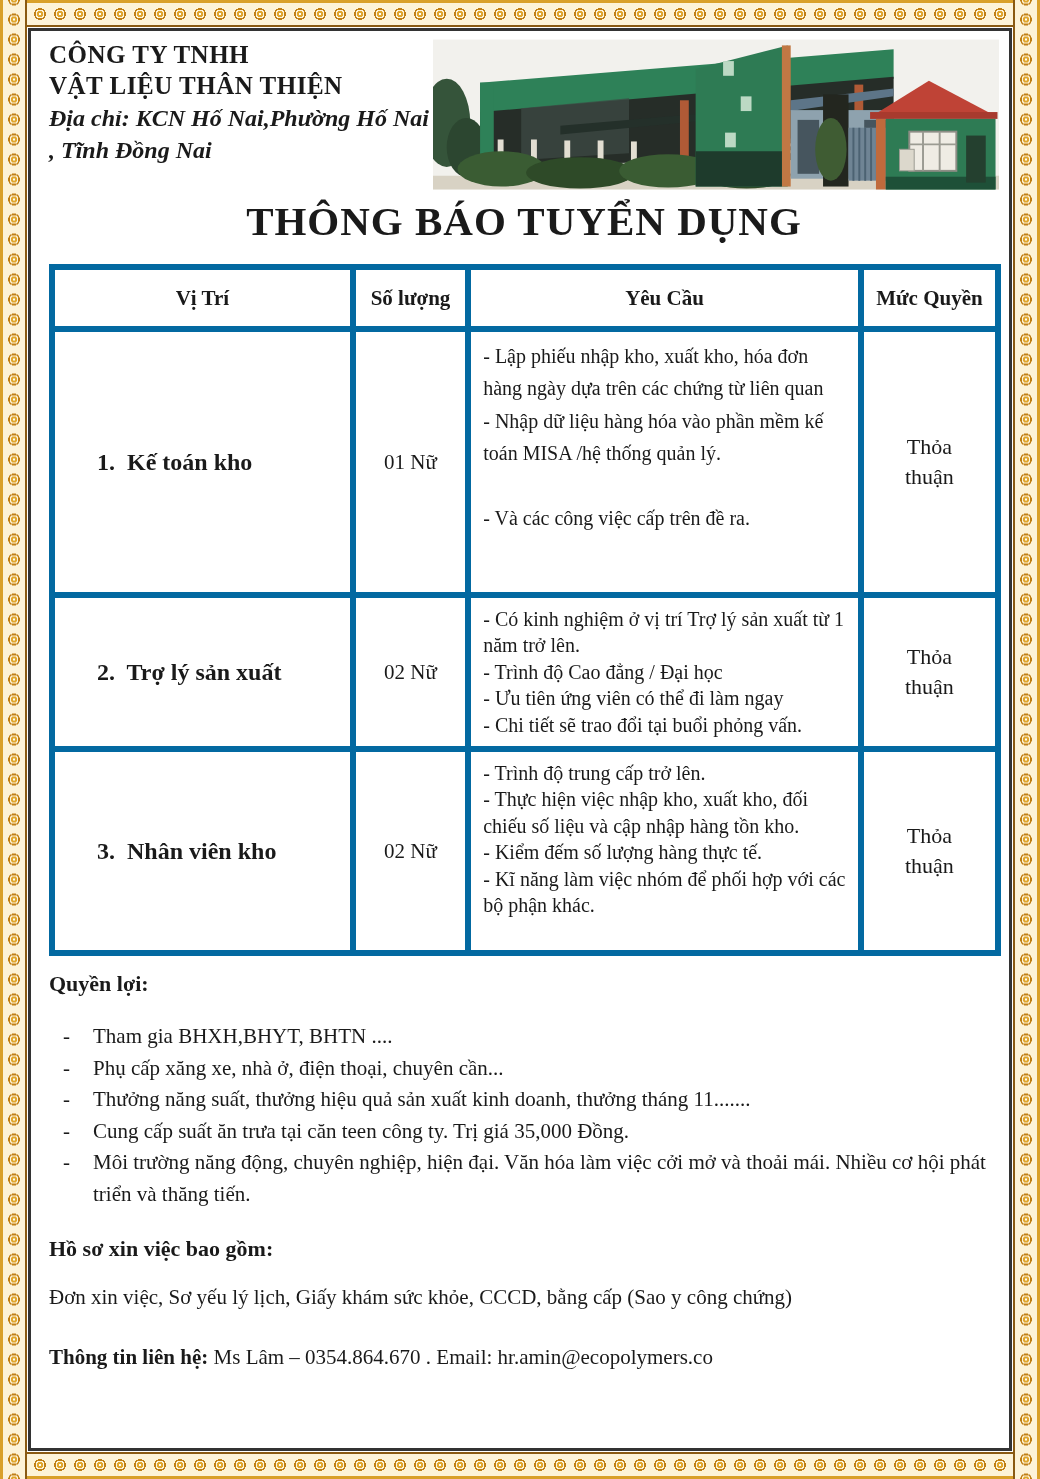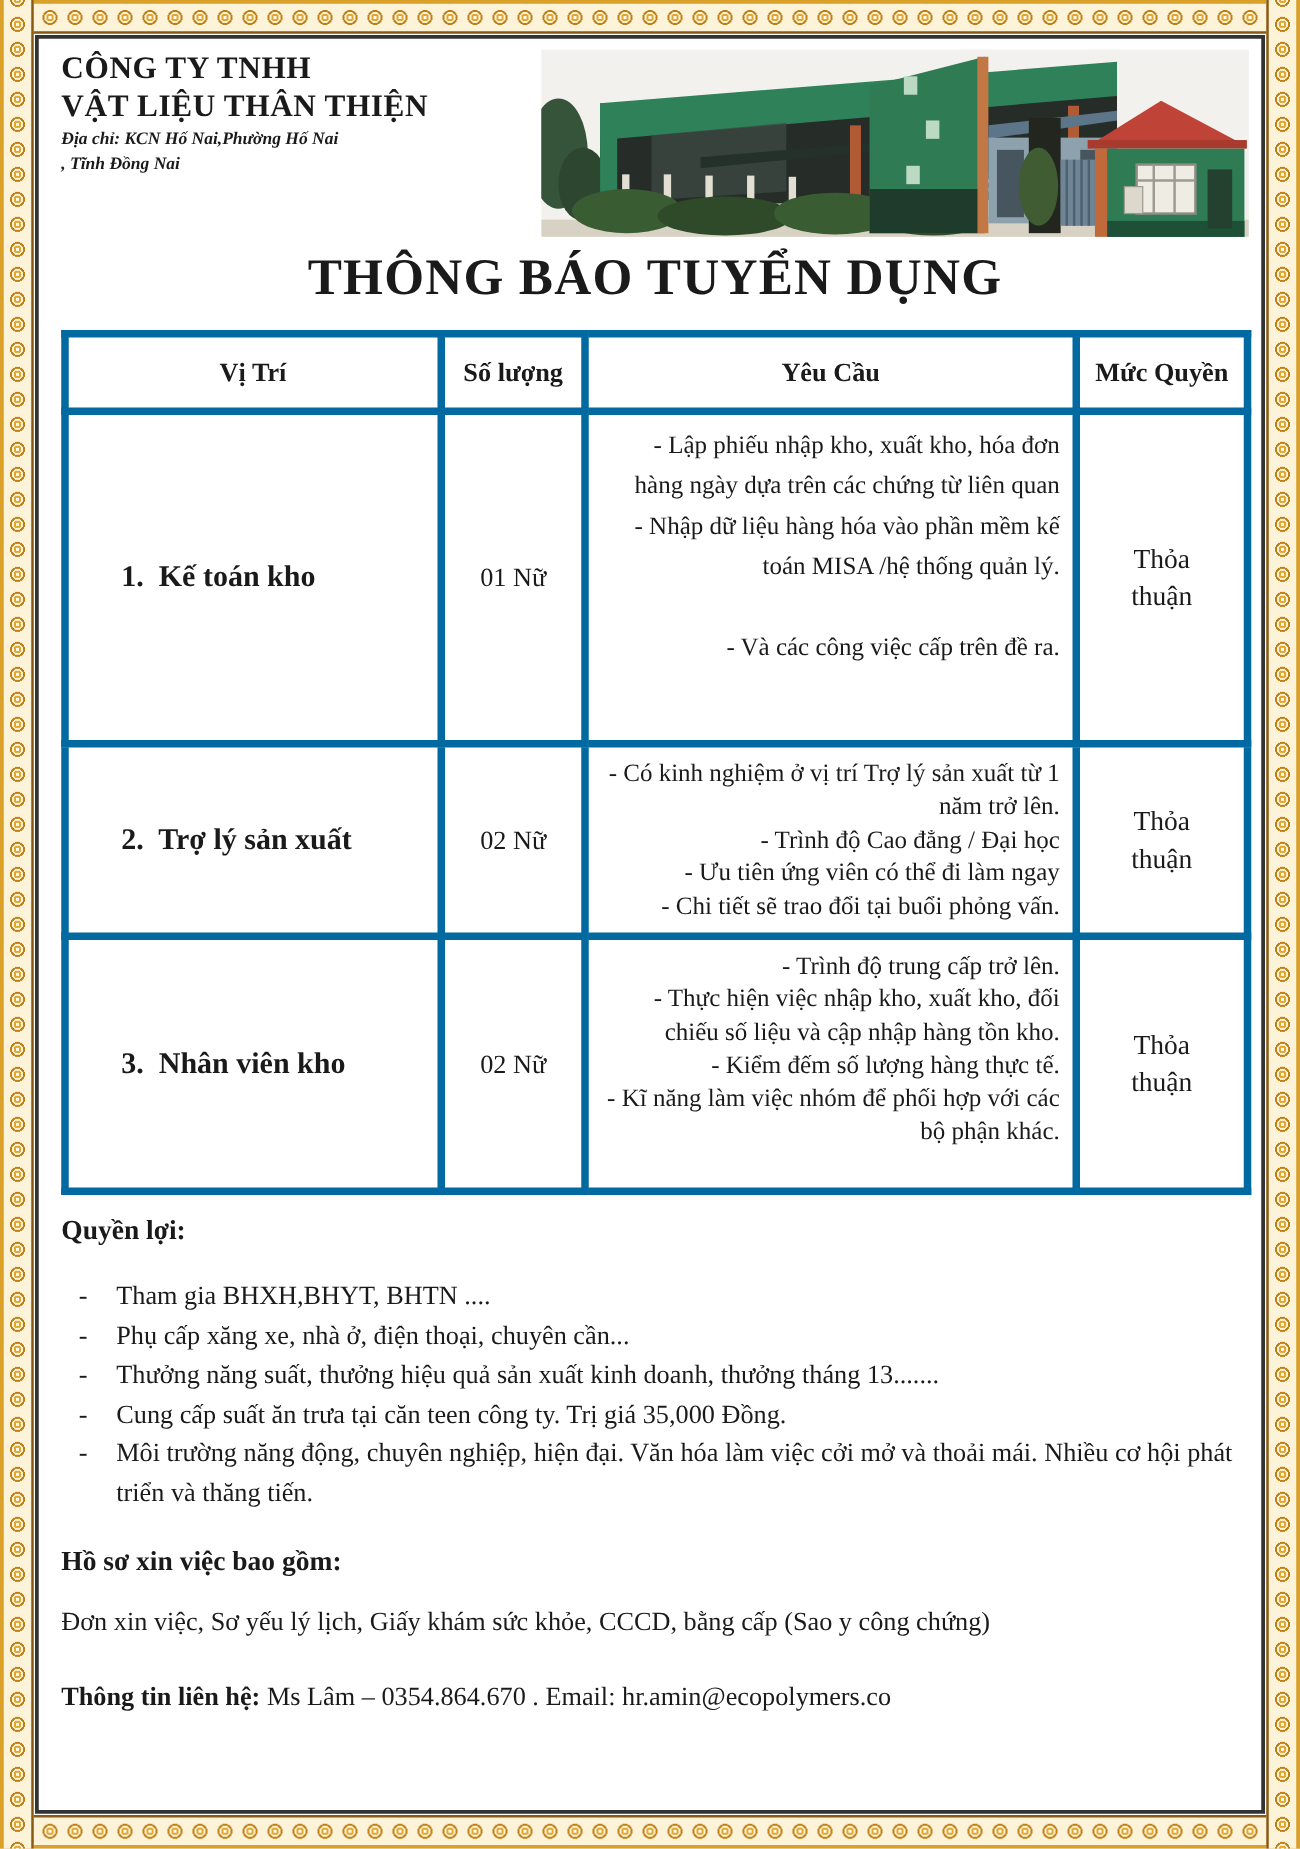--- a/index.html
+++ b/index.html
@@ -18,36 +18,36 @@
   .edge-bottom{bottom:0;border-bottom:3px solid #d9a02a;border-top:2px solid #8a5a12;}
   .edge-left,.edge-right{top:0;bottom:0;width:22px;}
   .edge-left{left:0;border-left:3px solid #d9a02a;border-right:2px solid #8a5a12;}
   .edge-right{right:0;border-right:3px solid #d9a02a;border-left:2px solid #8a5a12;}
   .inner-border{position:absolute;inset:28px;border:3px solid #333;z-index:1;}
   
   .content{position:absolute;inset:31px;padding:7px 10px 0 18px;z-index:2;font-family:Liberation Serif, serif;}
   .header{display:flex;align-items:flex-start;}
   .company{width:390px;padding-top:2px;}
   .company-name{font-size:25px;font-weight:bold;line-height:1.22;letter-spacing:.5px;}
-  .company-addr{font-size:14px;font-weight:bold;font-style:italic;line-height:1.25;margin-top:2px;}
+  .company-addr{font-size:24px;font-weight:bold;font-style:italic;line-height:1.25;margin-top:2px;}
   .photo{width:576px;height:153px;margin-left:auto;display:block;}
   .doc-title{margin-top:6px;text-align:center;font-size:41px;font-weight:bold;letter-spacing:1px;}
   .intro{margin-top:21px;font-size:21.5px;line-height:1.56;text-align:justify;text-indent:70px;width:950px;}
   
   table.jobs{margin-top:19px;width:952px;border-collapse:collapse;table-layout:fixed;}
   table.jobs th,table.jobs td{border:6px solid #0369a1;}
   table.jobs th{font-size:21px;font-weight:bold;text-align:center;padding:5px 4px;height:46px;}
   th.th-salary{padding:2px 30px;}
   td.pos{font-size:24px;font-weight:bold;vertical-align:middle;padding-left:42px;white-space:pre-wrap;}
   td.qty{font-size:21px;text-align:center;vertical-align:middle;}
   td.req{font-size:20px;vertical-align:top;padding:8px 10px 4px 12px;}
   td.sal{font-size:22px;text-align:center;vertical-align:middle;padding:2px 28px;line-height:1.35;}
   tr.r1 td{height:248px;} tr.r2 td{height:136px;} tr.r3 td{height:186px;}
   tr.r1 td.req{line-height:1.62;} tr.r2 td.req,tr.r3 td.req{line-height:1.32;}
-  .req-line{min-height:1.3em;text-align:right;}
+  .req-line{min-height:1.3em;}
   
   .sec-heading{margin-top:15px;font-size:22px;font-weight:bold;}
   .benefits{margin-top:24px;}
   .b-item{display:flex;font-size:21px;line-height:1.5;width:946px;}
   .dash{width:30px;flex:0 0 30px;text-align:left;padding-left:14px;}
   .b-text{flex:1;}
   .docs-heading{margin-top:26px;font-size:22px;font-weight:bold;}
   .docs-line{margin-top:23px;font-size:21px;}
   .contact{margin-top:35px;font-size:21px;}
   .contact .lbl{font-weight:bold;}
@@ -197,21 +197,21 @@
     <div class="b-item">
       <span class="dash">-</span>
       <span class="b-text">Tham gia BHXH,BHYT, BHTN ....</span>
     </div>
     <div class="b-item">
       <span class="dash">-</span>
       <span class="b-text">Phụ cấp xăng xe, nhà ở, điện thoại, chuyên cần...</span>
     </div>
     <div class="b-item">
       <span class="dash">-</span>
-      <span class="b-text">Thưởng năng suất, thưởng hiệu quả sản xuất kinh doanh, thưởng tháng 13.......</span>
+      <span class="b-text">Thưởng năng suất, thưởng hiệu quả sản xuất kinh doanh, thưởng tháng 11.......</span>
     </div>
     <div class="b-item">
       <span class="dash">-</span>
       <span class="b-text">Cung cấp suất ăn trưa tại căn teen công ty. Trị giá 35,000 Đồng.</span>
     </div>
     <div class="b-item">
       <span class="dash">-</span>
       <span class="b-text">Môi trường năng động, chuyên nghiệp, hiện đại. Văn hóa làm việc cởi mở và thoải mái. Nhiều cơ hội phát triển và thăng tiến.</span>
     </div>
   </div>

